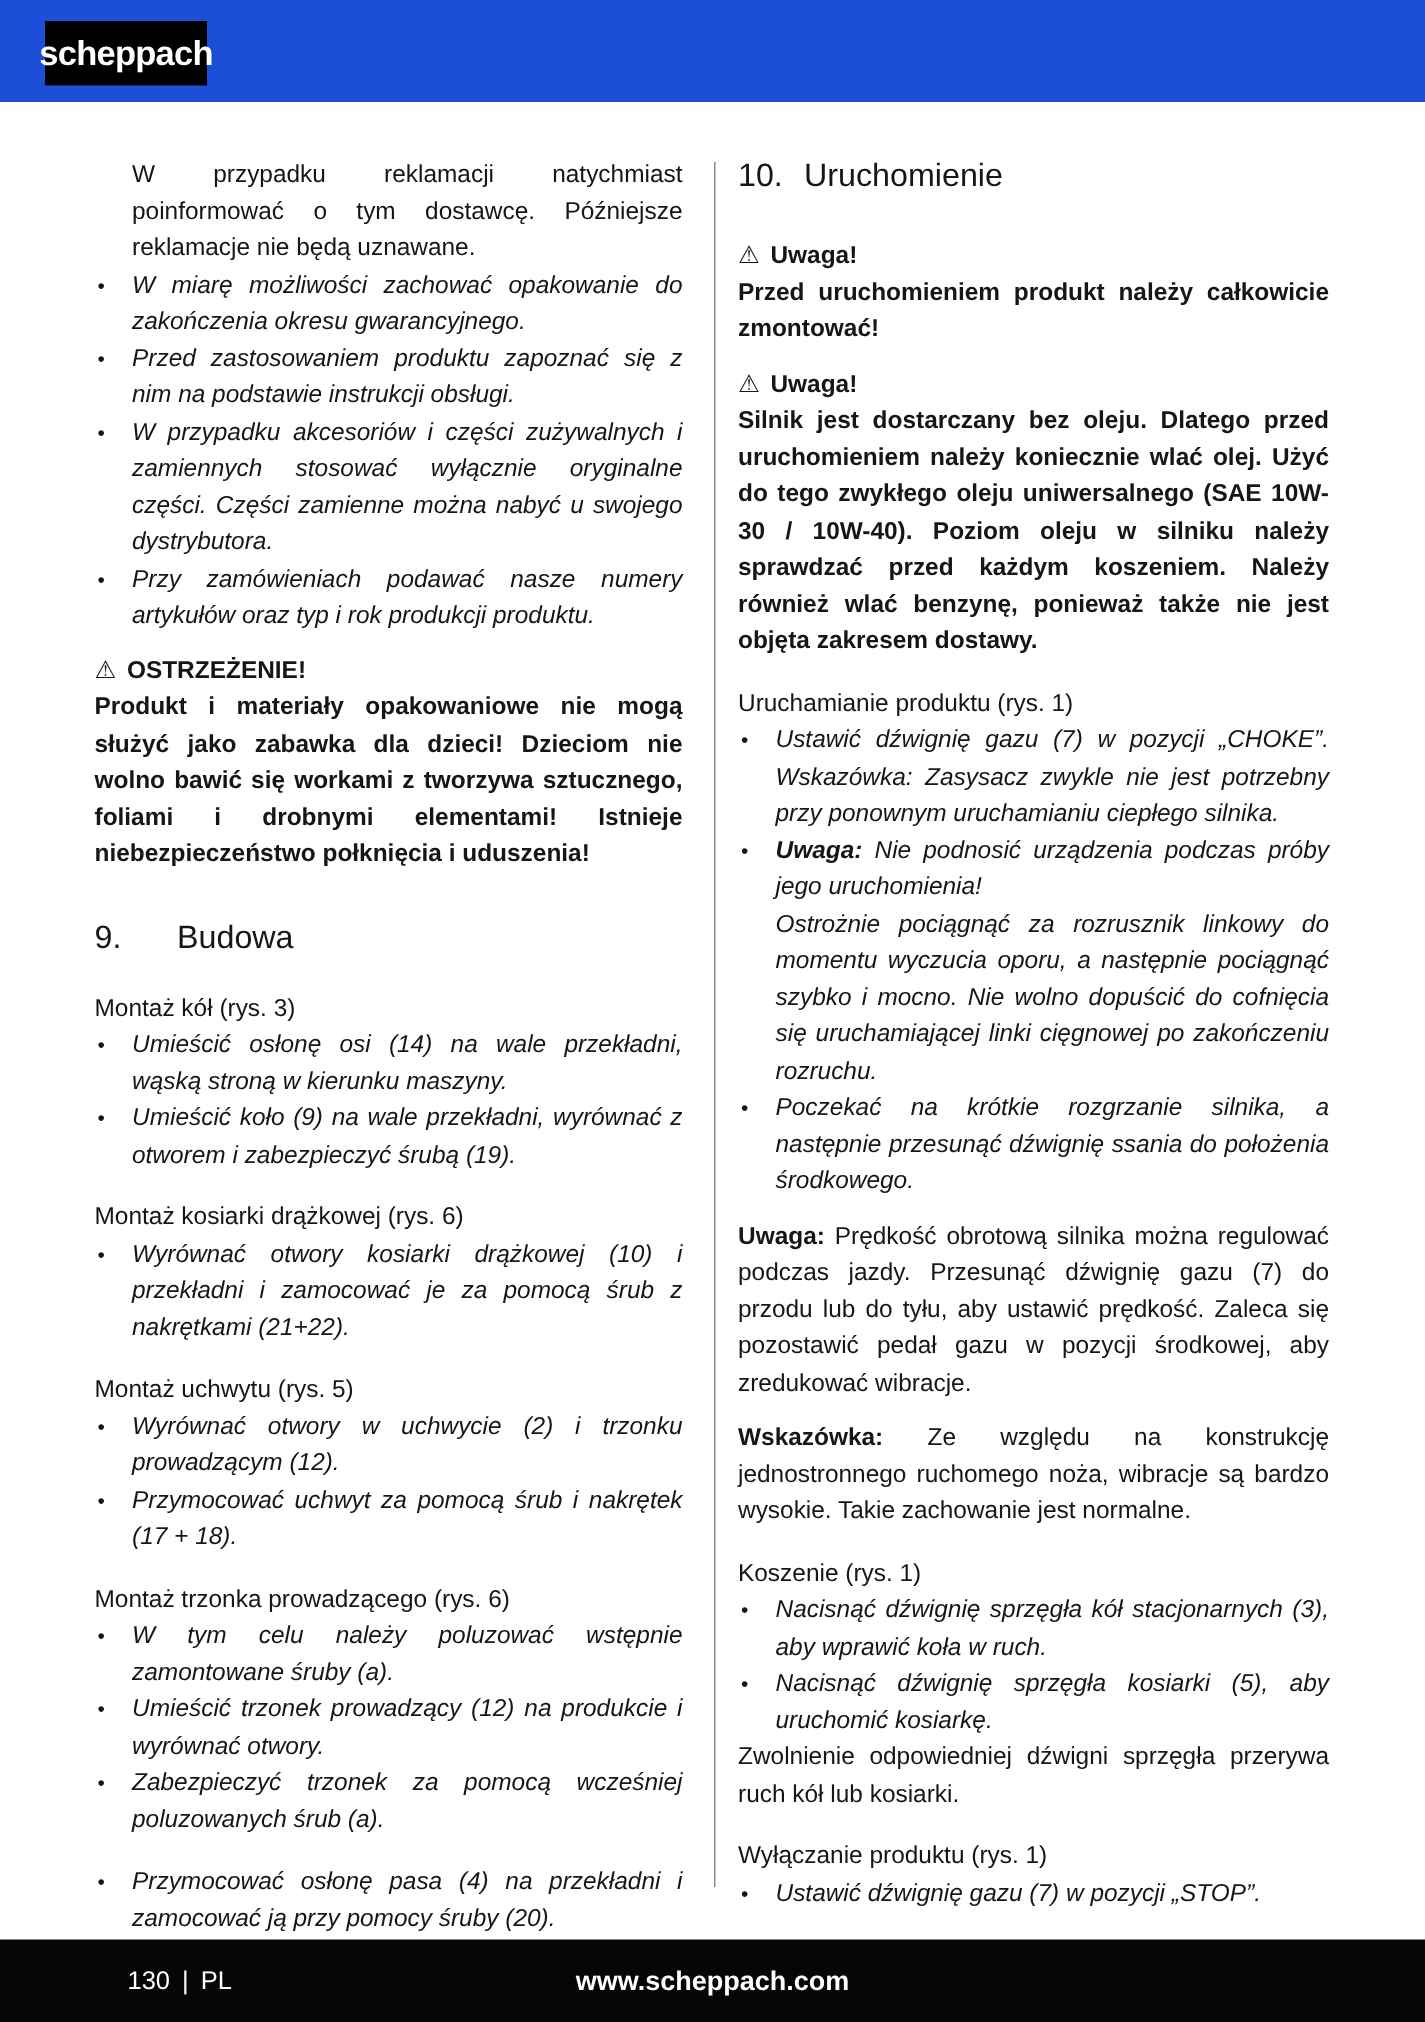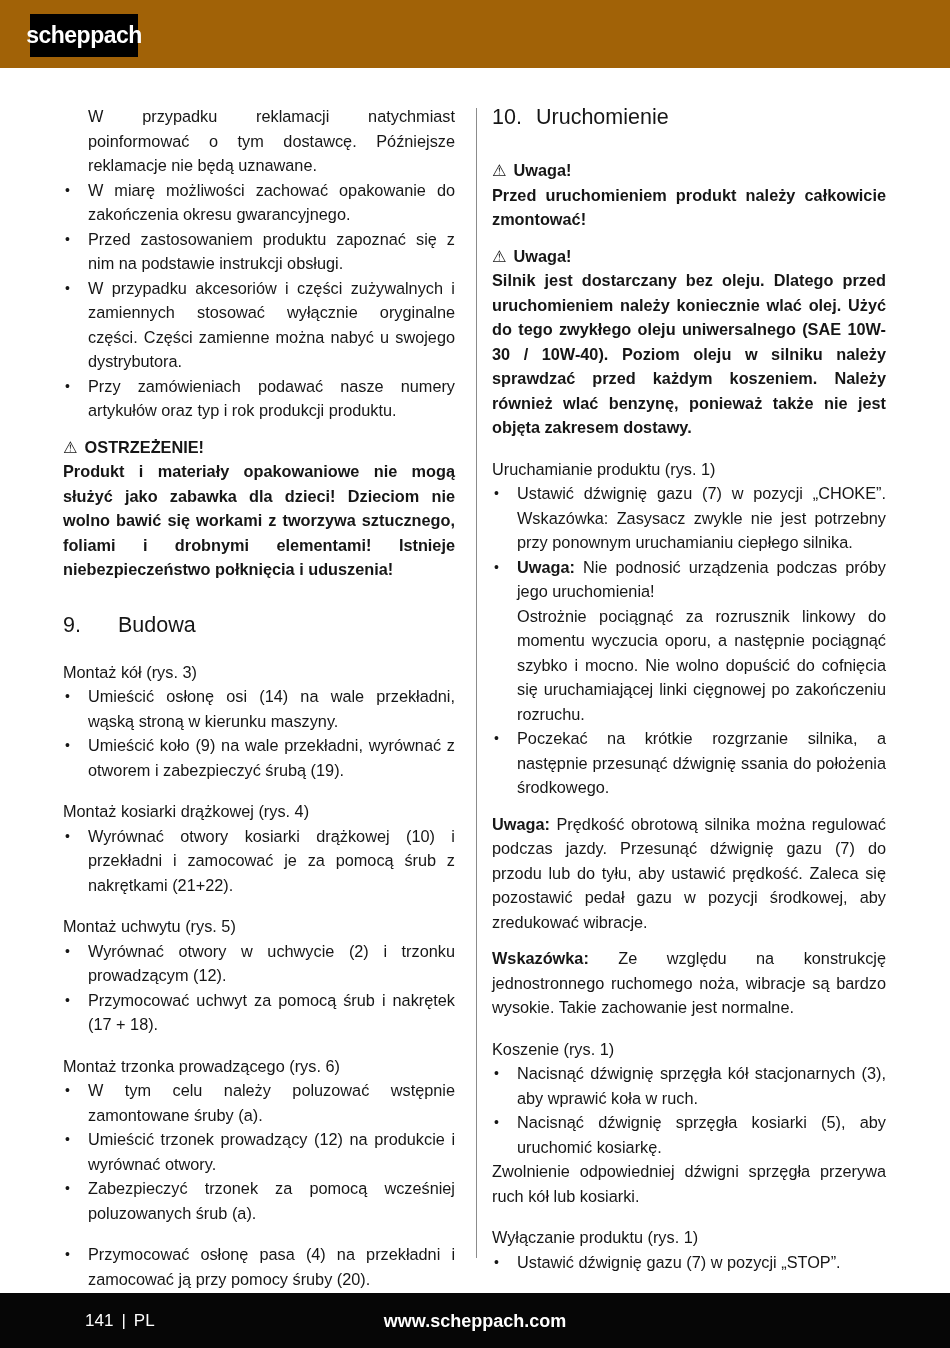--- a/index.html
+++ b/index.html
@@ -11,21 +11,21 @@
     overflow: hidden;
     font-family: "Liberation Sans", sans-serif;
     color: #161616;
   }
 
   
   .header {
     position: absolute;
     top: 0; left: 0;
     width: 950px; height: 68px;
-    background: #a16207;
+    background: #1d4ed8;
   }
   .logo {
     position: absolute;
     top: 14px; left: 30px;
     width: 108px; height: 43px;
     background: #000000;
     display: flex;
     align-items: center;
     justify-content: center;
   }
@@ -61,21 +61,21 @@
 
   ul.blist { list-style: none; margin: 0; padding: 0; }
   ul.blist li { display: flex; }
   .marker {
     flex: 0 0 25px;
     width: 25px;
     font-size: 14px;
     padding-left: 2px;
     box-sizing: border-box;
   }
-  .btext { flex: 1; text-align: justify; }
+  .btext { flex: 1; text-align: justify; font-style: italic; }
 
   .gap  { margin-top: 12px; }     
   .sub  { margin-top: 17px; }     
   .sub.first { margin-top: 16px; }
 
   .subhead { font-weight: normal; }
 
   .section-head {
     font-size: 21.5px;
     font-weight: normal;
@@ -171,21 +171,21 @@
           <span class="btext">Umieścić osłonę osi (14) na wale przekładni, wąską stroną w kierunku maszyny.</span>
         </li>
         <li>
           <span class="marker">•</span>
           <span class="btext">Umieścić koło (9) na wale przekładni, wyrównać z otworem i zabezpieczyć śrubą (19).</span>
         </li>
       </ul>
     </div>
 
     <div class="sub">
-      <p class="subhead">Montaż kosiarki drążkowej (rys. 4)</p>
+      <p class="subhead">Montaż kosiarki drążkowej (rys. 6)</p>
       <ul class="blist">
         <li>
           <span class="marker">•</span>
           <span class="btext">Wyrównać otwory kosiarki drążkowej (10) i przekładni i zamocować je za pomocą śrub z nakrętkami (21+22).</span>
         </li>
       </ul>
     </div>
 
     <div class="sub">
       <p class="subhead">Montaż uchwytu (rys. 5)</p>
@@ -303,18 +303,18 @@
           <span class="marker">•</span>
           <span class="btext">Ustawić dźwignię gazu (7) w pozycji „STOP”.</span>
         </li>
       </ul>
     </div>
 
   </section>
 
   <footer class="footer">
     <div class="pageno">
-      <span>141</span><span class="sep">|</span><span>PL</span>
+      <span>130</span><span class="sep">|</span><span>PL</span>
     </div>
     <div class="website">www.scheppach.com</div>
   </footer>
 
 </div>
 
 </body></html>

